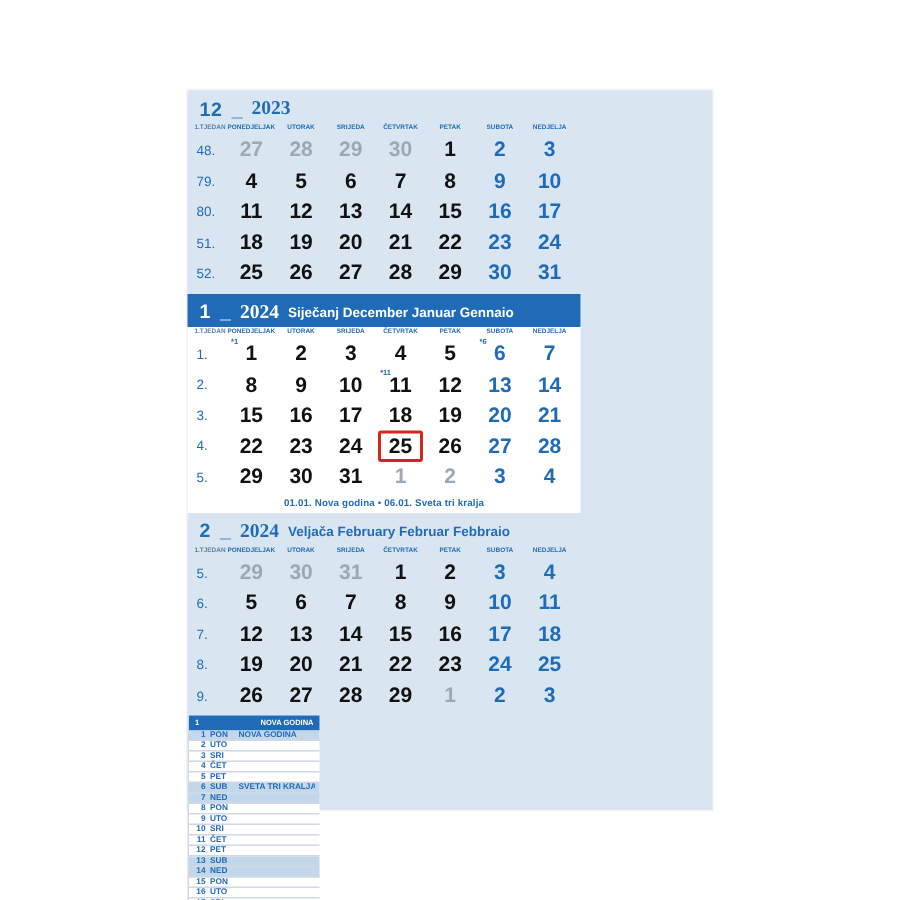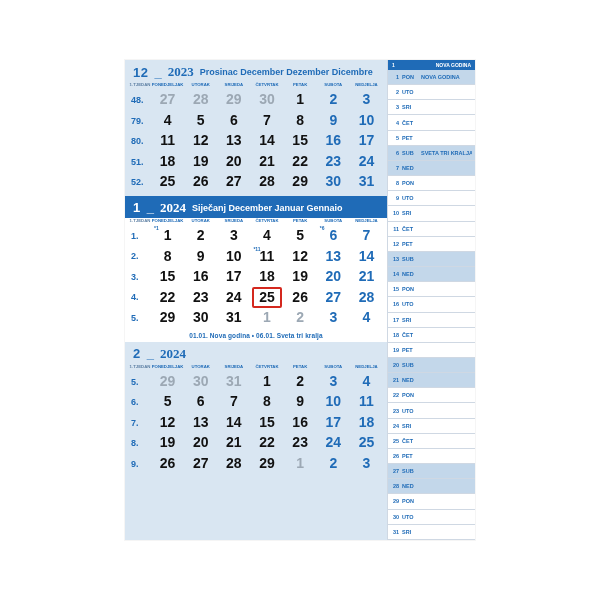--- a/index.html
+++ b/index.html
@@ -5,20 +5,21 @@
   * { box-sizing: border-box; margin: 0; padding: 0; }
   html, body { width: 600px; height: 600px; background: #fff; font-family: Arial, Helvetica, sans-serif; }
   .stage { width:600px; height:600px; display:flex; align-items:center; justify-content:center; }
   .sheet {
     width: 350px;
     height: 480px;
     background: #d9e6f2;
     display: flex;
     box-shadow: 0 0 0 1px rgba(0,0,0,.04);
     position: relative;
+    flex-direction: column;
   }
   .cal-col { width: 262px; height:100%; display:flex; flex-direction:column; }
   .side-col { width: 88px; height:100%; background:#fff; border-left:1px solid #cfd8e3; display:flex; flex-direction:column; }
 
   .month-block { display:flex; flex-direction:column; }
   .month-header {
     display:flex; align-items:center; gap:6px;
     padding:4px 8px 2px 8px;
     color:#1f6bb7; font-weight:700;
   }
@@ -39,21 +40,21 @@
   .dow-row .wk { color:#5c7fa3; }
   .dow-row div { padding:1px 0; overflow:hidden; white-space:nowrap; }
 
   .grid {
     display:grid;
     grid-template-columns: 22px repeat(7, 1fr);
     padding:0 4px 4px 4px;
     row-gap:1px;
   }
   .grid .wk {
-    font-size:9px; color:#1f6bb7; font-weight:700;
+    font-size:9px; color:#1f6bb7; font-weight:400;
     display:flex; align-items:center; justify-content:flex-start;
     padding-left:2px;
   }
   .grid .d {
     font-size:14px; font-weight:800; color:#111;
     text-align:center; line-height:1.25; padding:1px 0;
     position:relative;
   }
   .grid .d.other { color:#9ca8b4; }
   .grid .d.sat   { color:#1f6bb7; }
@@ -98,21 +99,20 @@
 <body>
 
 <div class="stage">
   <div class="sheet">
     <div class="cal-col" id="cal-col">
         <div class="month-block">
           <div class="month-header">
             <span class="num">12</span>
             <span class="sep">_</span>
             <span class="yr">2023</span>
-            <span class="names">Prosinac December Dezember Dicembre</span>
           </div>
           <div class="dow-row">
             <div class="wk">1.TJEDAN</div>
             <div>PONEDJELJAK</div>
             <div>UTORAK</div>
             <div>SRIJEDA</div>
             <div>ČETVRTAK</div>
             <div>PETAK</div>
             <div>SUBOTA</div>
             <div>NEDJELJA</div>
@@ -219,20 +219,21 @@
             <div class="d other sat">3</div>
             <div class="d other sun">4</div>
           </div>
           <div class="holidays">01.01. Nova godina • 06.01. Sveta tri kralja</div>
         </div>
         <div class="month-block">
           <div class="month-header">
             <span class="num">2</span>
             <span class="sep">_</span>
             <span class="yr">2024</span>
+            <span class="names">Veljača February Februar Febbraio</span>
           </div>
           <div class="dow-row">
             <div class="wk">1.TJEDAN</div>
             <div>PONEDJELJAK</div>
             <div>UTORAK</div>
             <div>SRIJEDA</div>
             <div>ČETVRTAK</div>
             <div>PETAK</div>
             <div>SUBOTA</div>
             <div>NEDJELJA</div>

